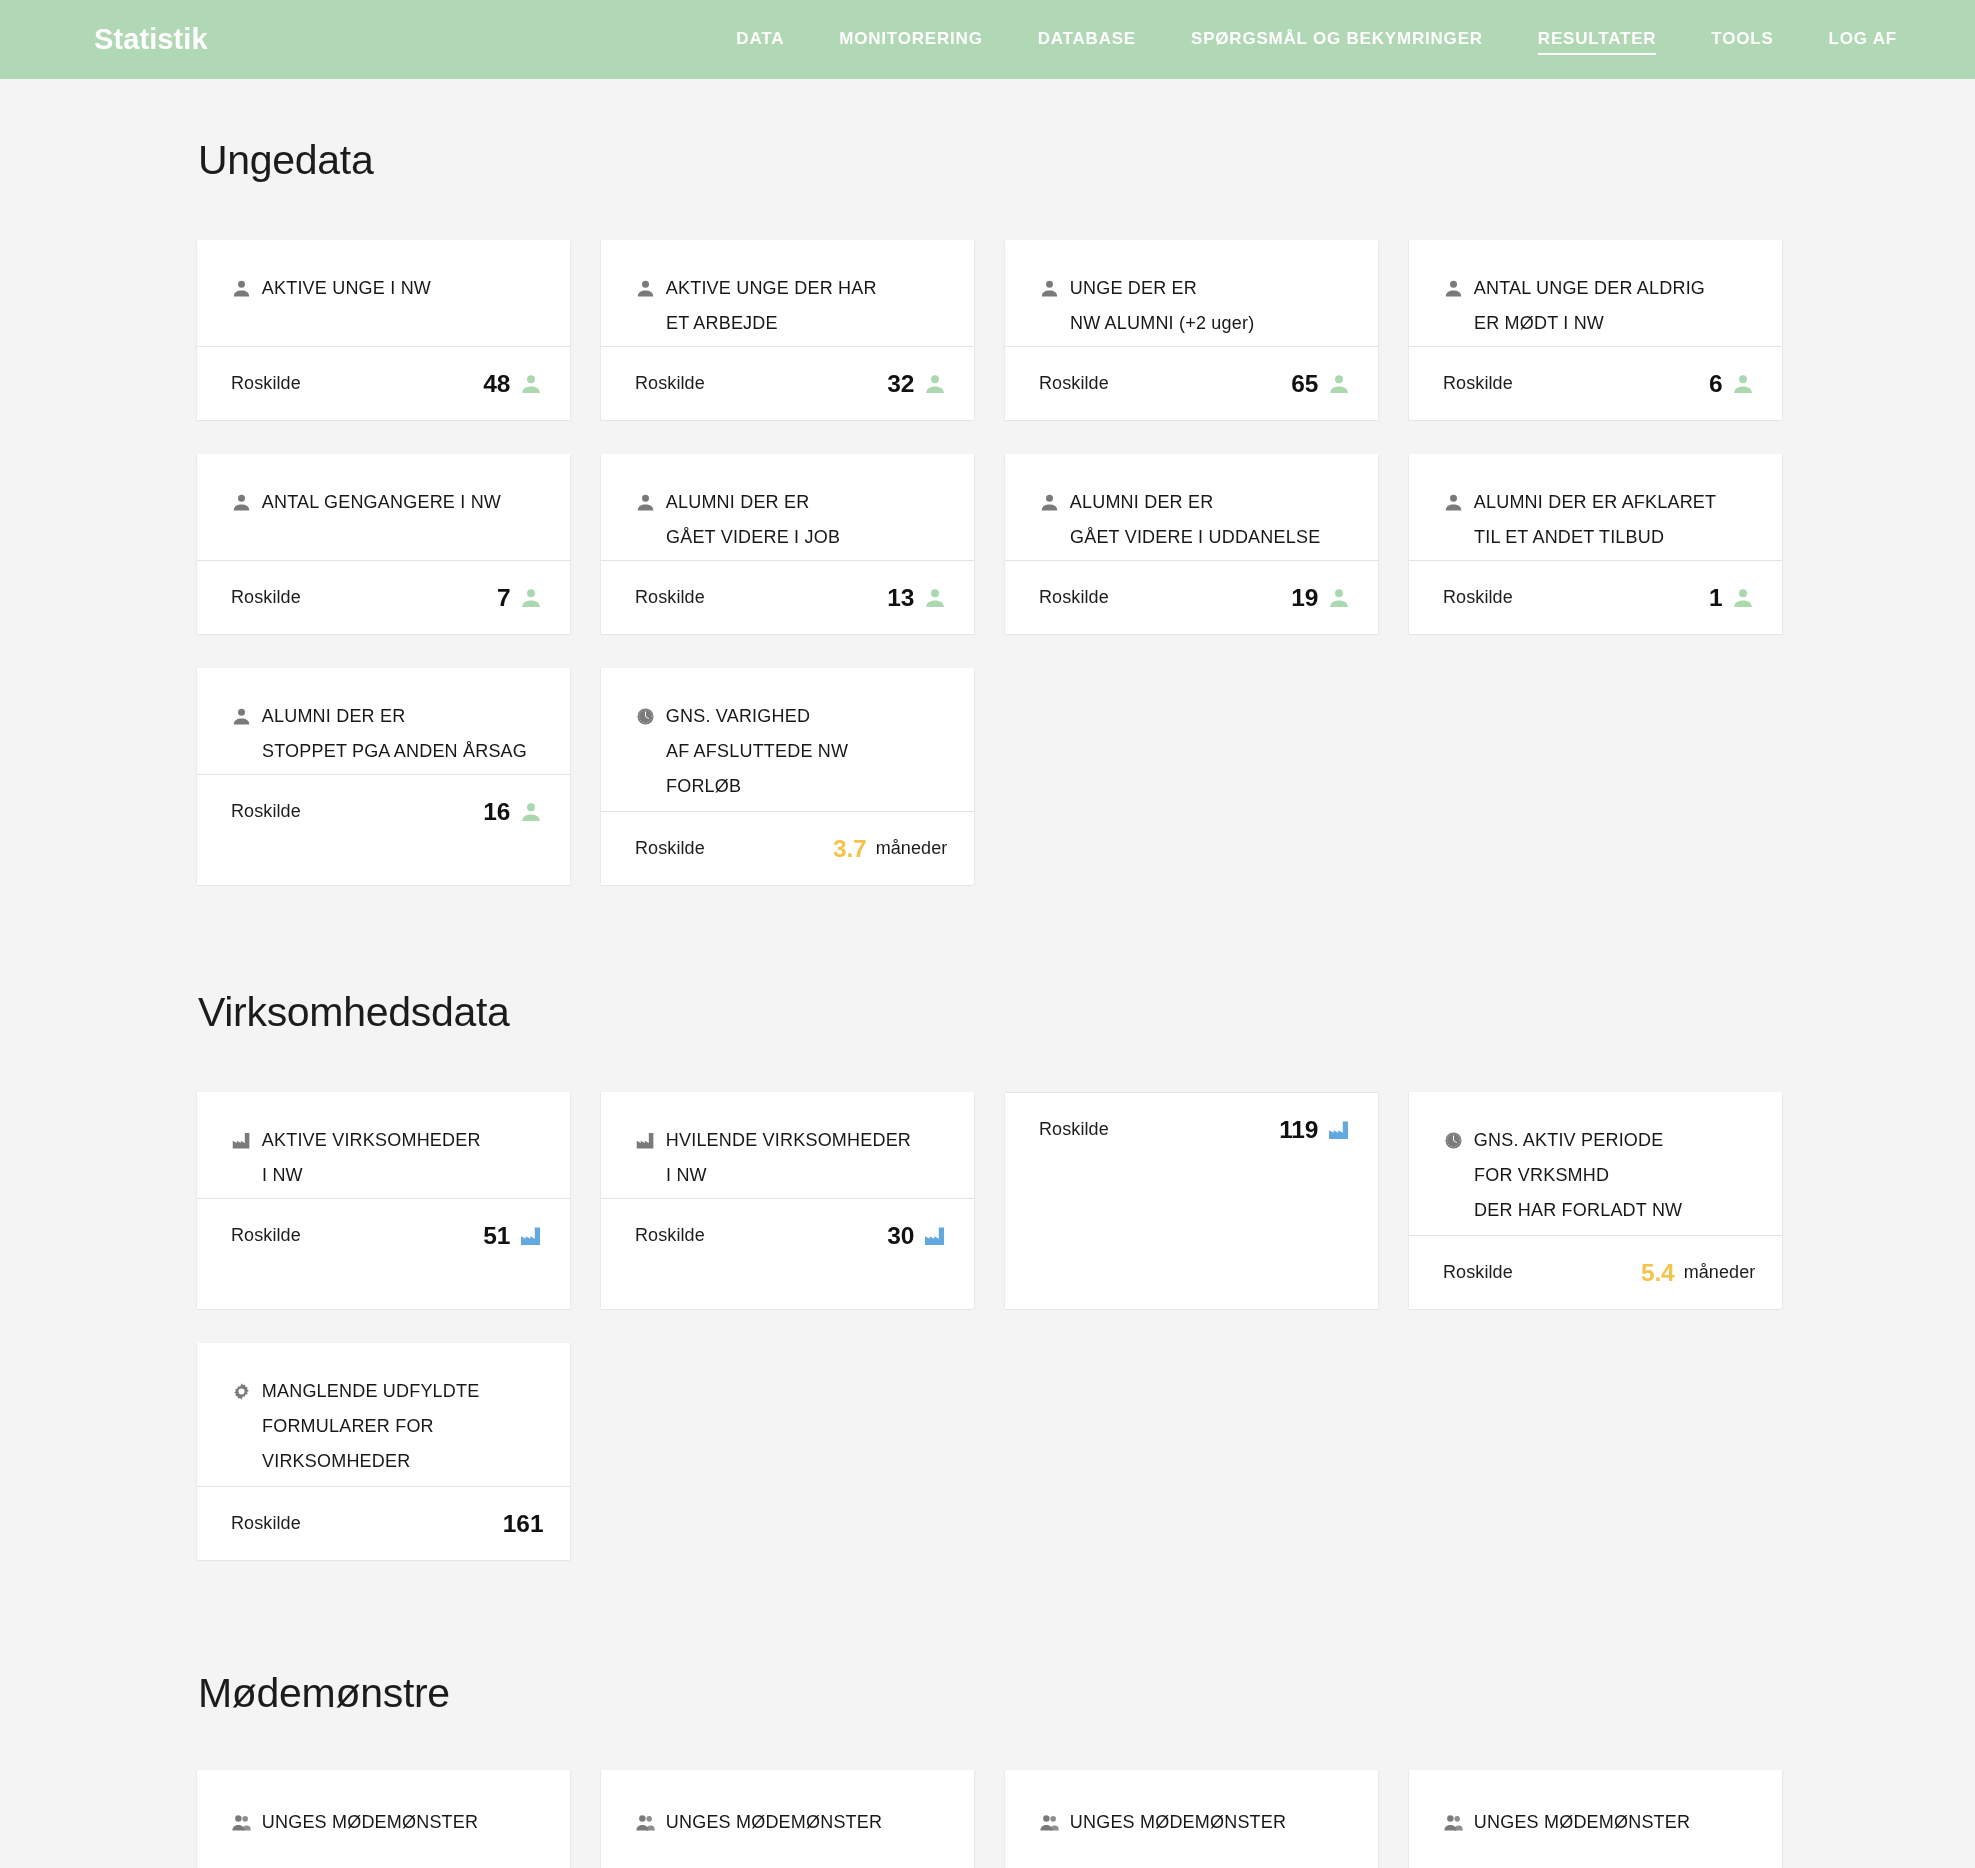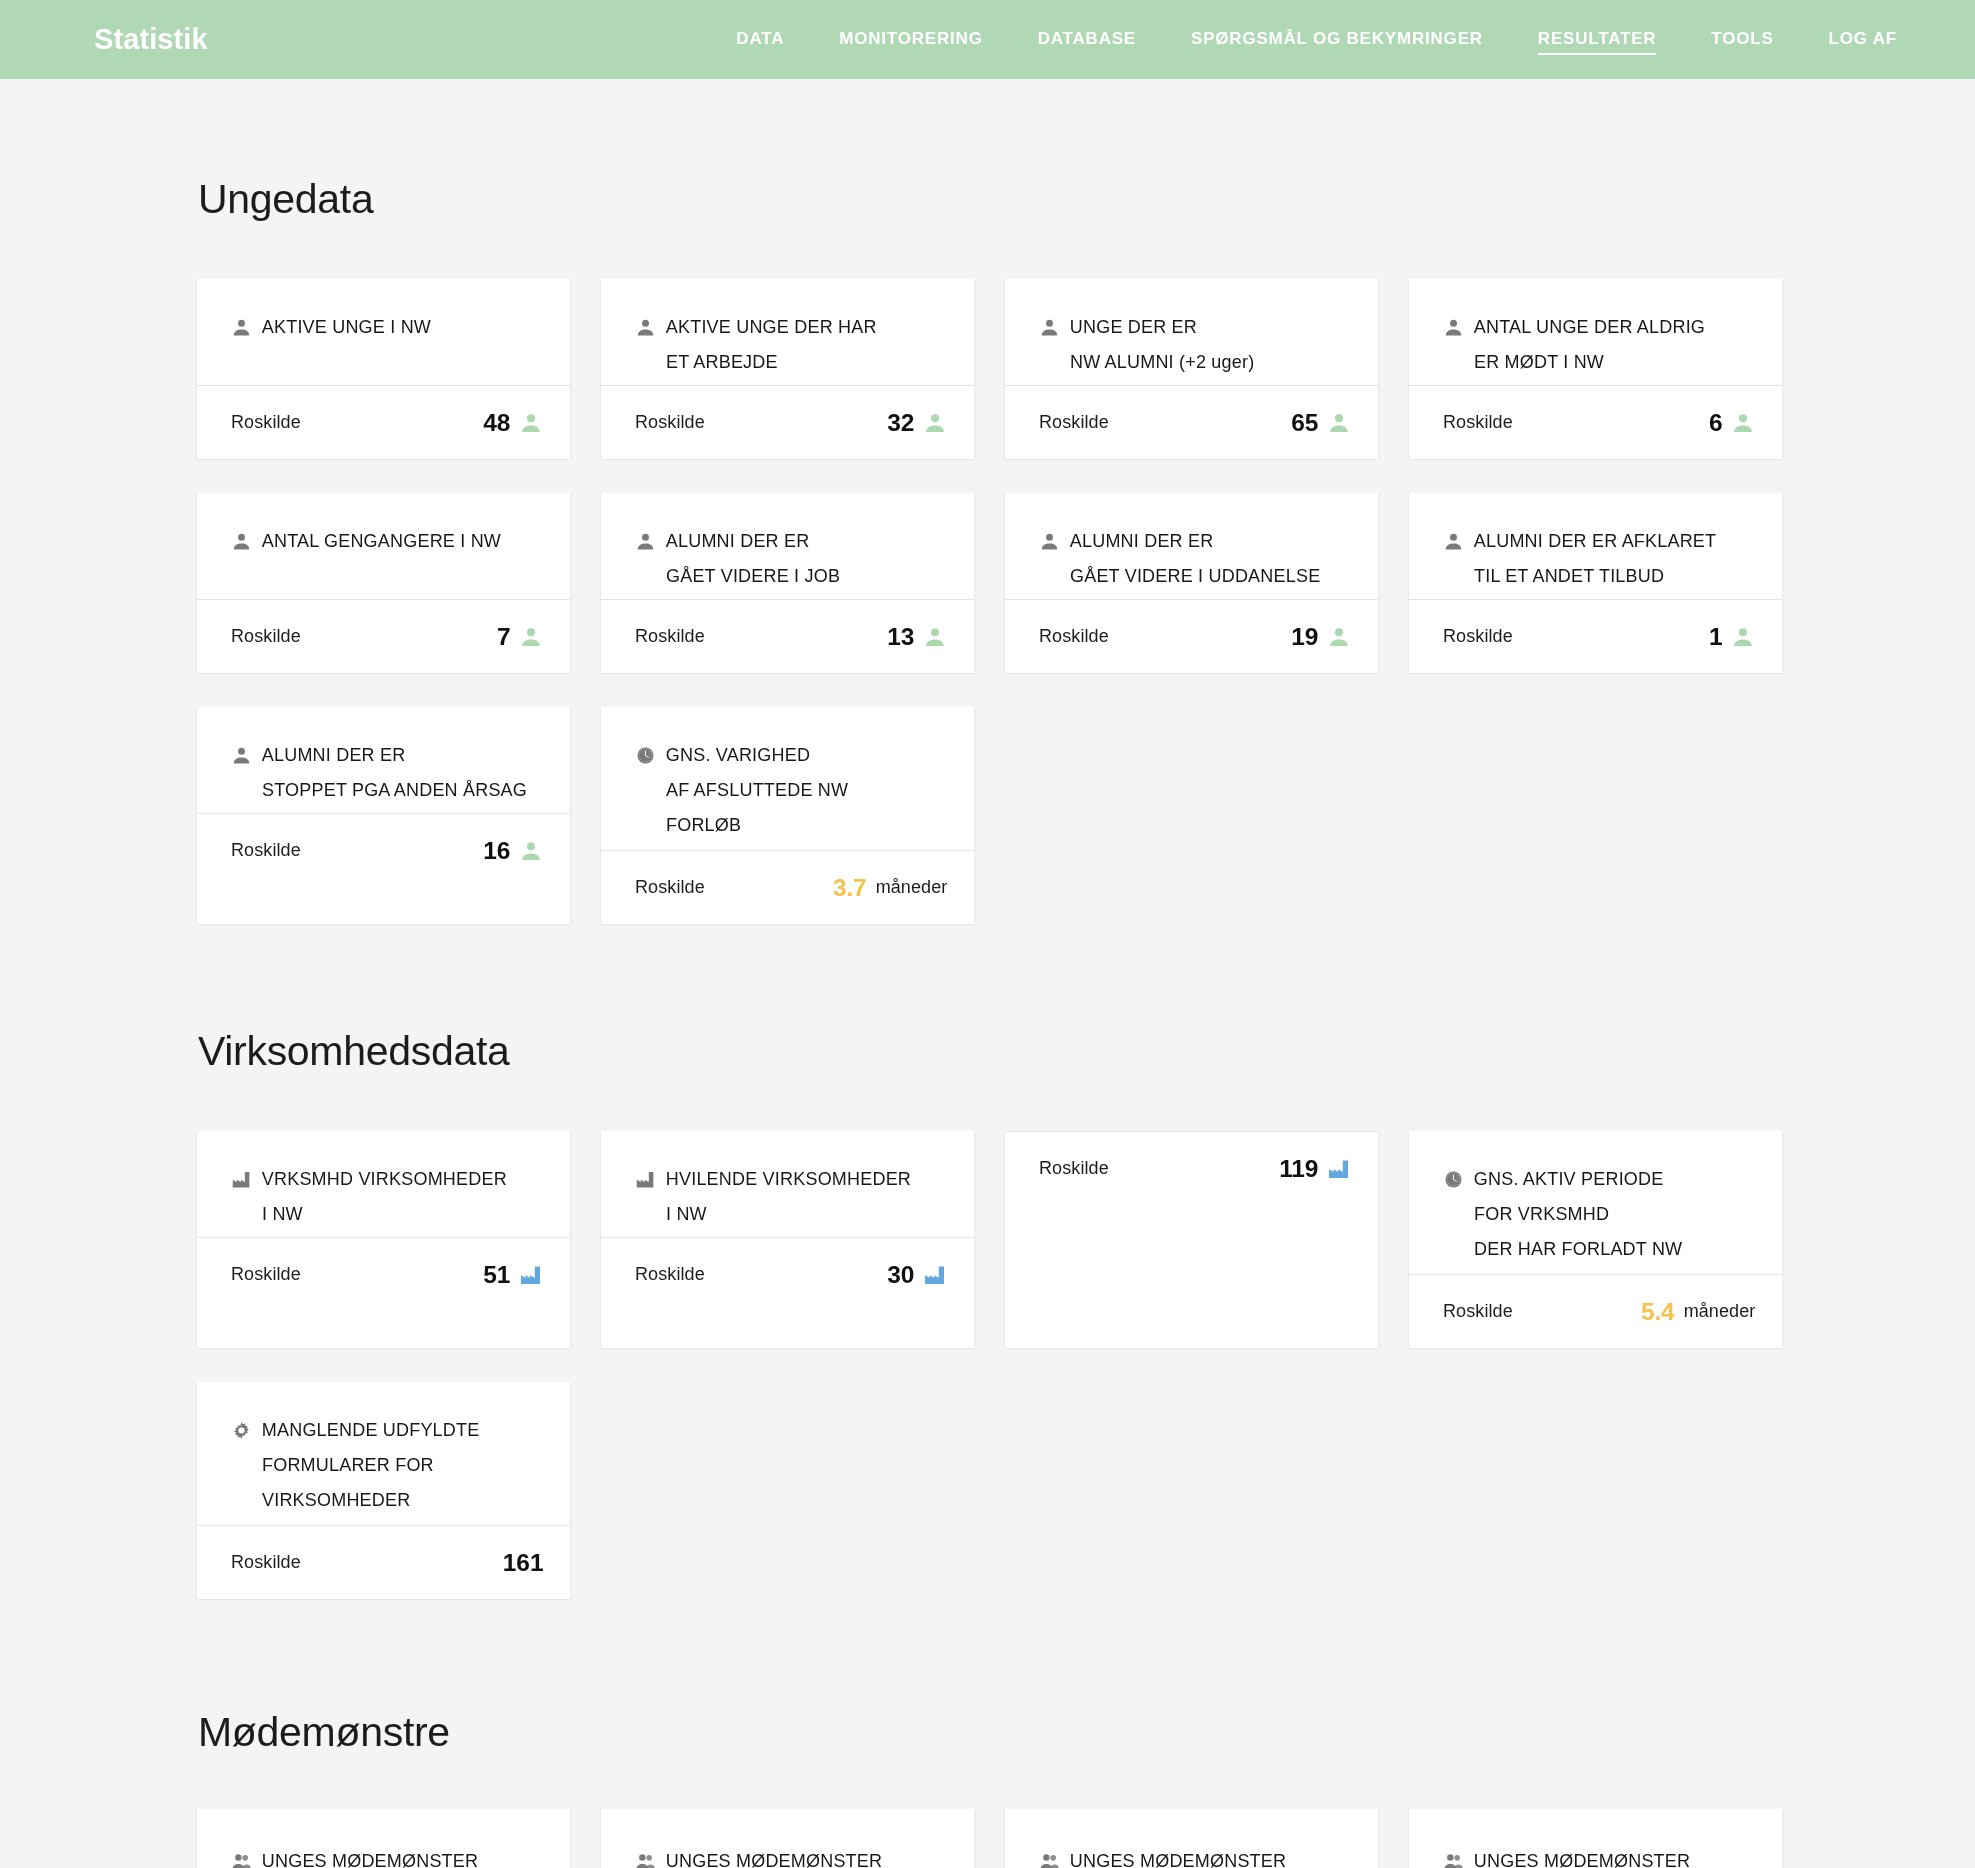--- a/index.html
+++ b/index.html
@@ -53,21 +53,21 @@
   .page { padding: 0 0 0 0; }
 
   .section { padding: 0; }
   .section-title {
     font-size: 41px;
     font-weight: 400;
     color: #1c1c1c;
     letter-spacing: -0.3px;
     padding-left: 198px;
   }
-  #section-ungedata .section-title { padding-top: 97px; }
+  #section-ungedata .section-title { padding-top: 58px; }
   #section-virksomhedsdata .section-title { padding-top: 104px; }
   #section-modemonstre .section-title { padding-top: 110px; }
 
   .card-grid {
     display: grid;
     grid-template-columns: repeat(4, 373px);
     column-gap: 31px;
     row-gap: 34px;
     padding-left: 197px;
     margin-top: 56px;
@@ -416,21 +416,21 @@
 
   <div class="section" id="section-virksomhedsdata">
     <div class="section-title">Virksomhedsdata</div>
     <div class="card-grid">
         <div class="card h-2line">
           <div class="card-header">
             <div class="card-title-line">
               <svg viewBox="0 0 24 24" class="title-icon">
                 <path d="M2 21V12.2l4.6 2.6V12.2l4.6 2.6V12.2l4.6 2.6V3.4h5.2V21z" fill="#7a7a7a"></path>
               </svg>
-              <span>VRKSMHD VIRKSOMHEDER</span>
+              <span>AKTIVE VIRKSOMHEDER</span>
             </div>
             <div class="card-title-line">
               <span>I NW</span>
             </div>
           </div>
           <div class="card-divider"></div>
           <div class="card-footer">
             <span class="footer-label">Roskilde</span>
             <span class="footer-value-wrap">
               <span class="footer-value">51</span>

